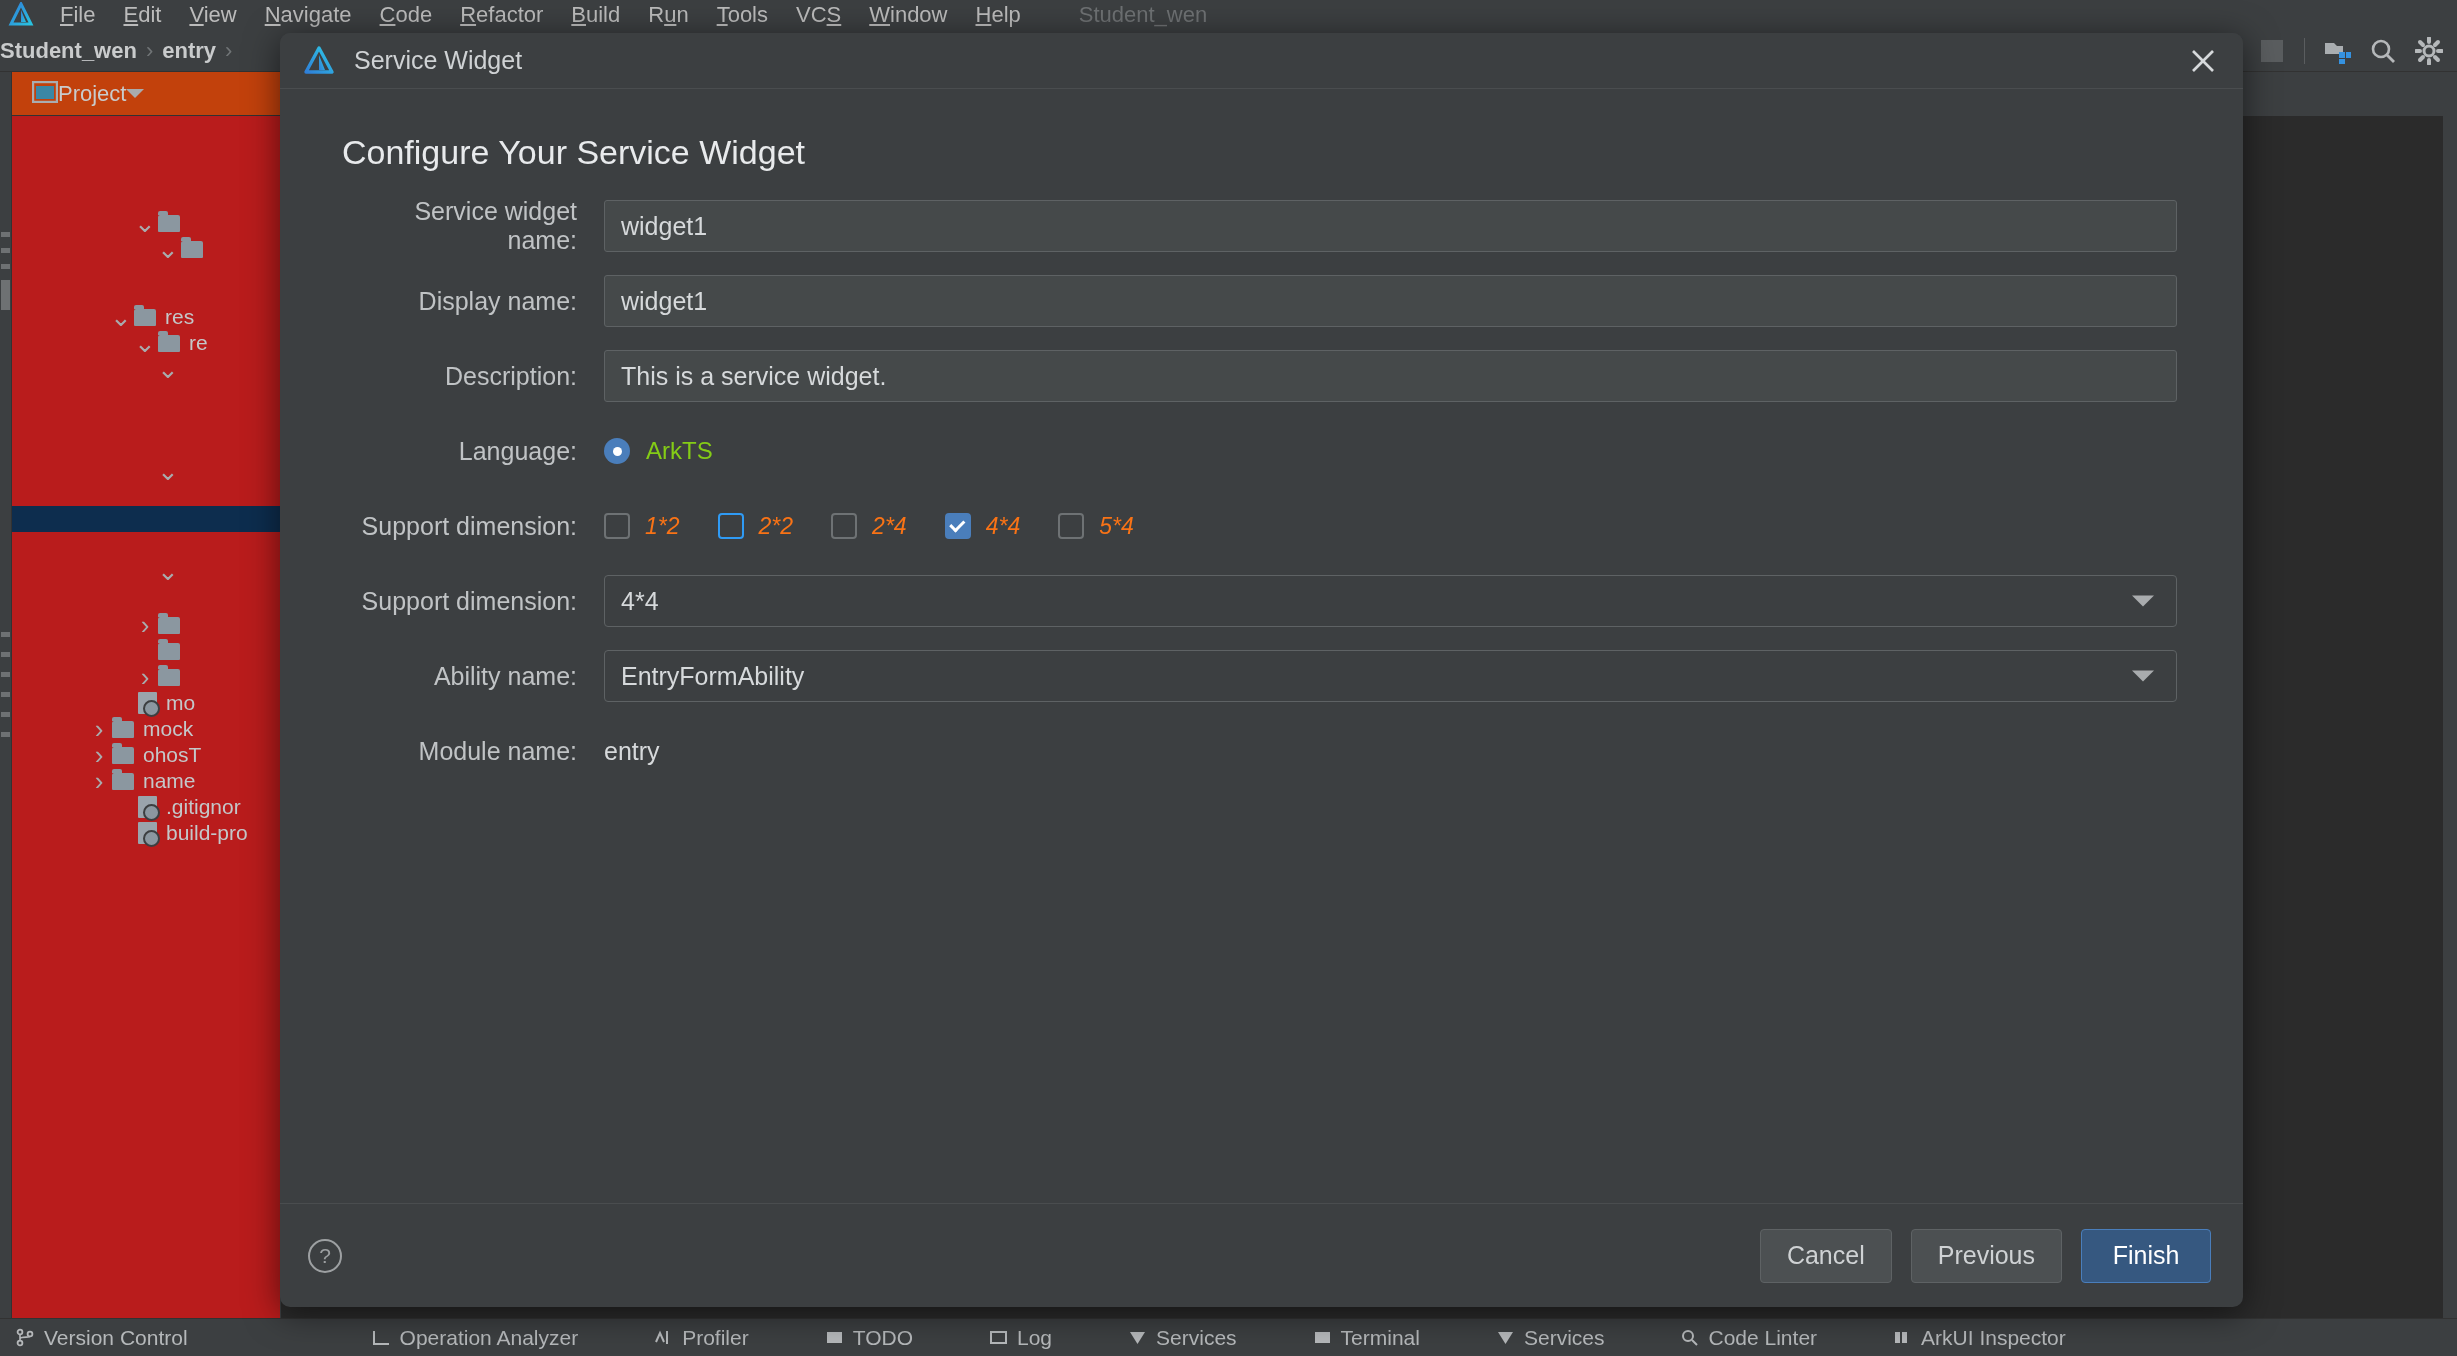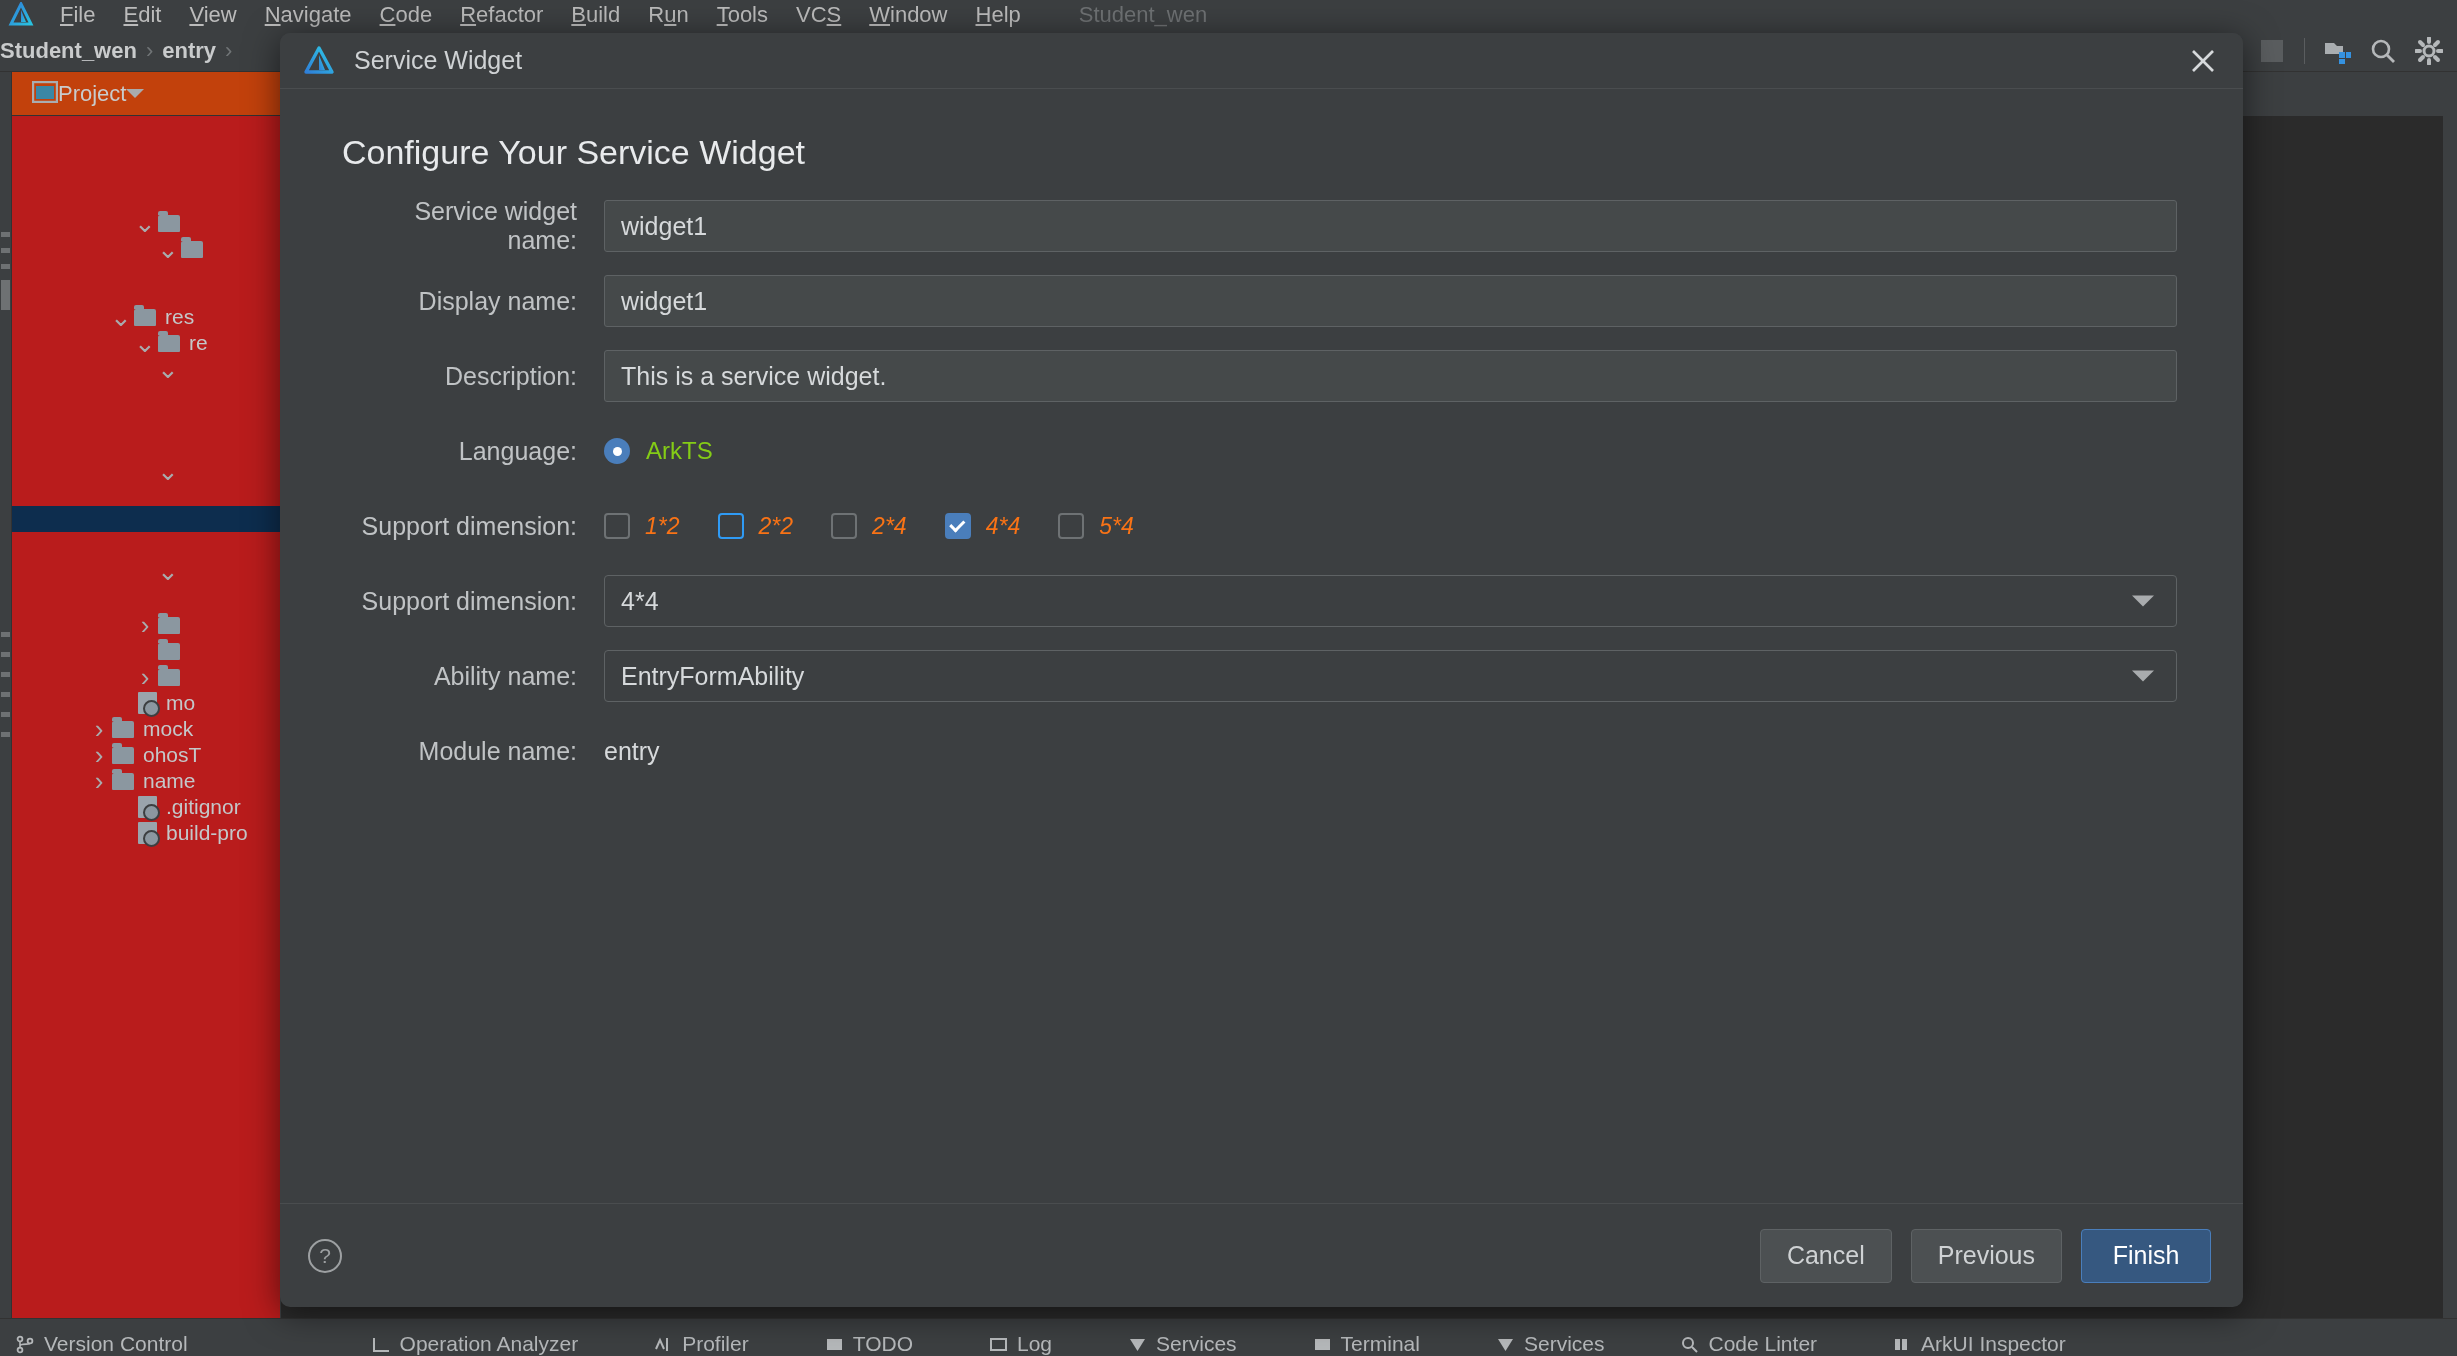--- a/index.html
+++ b/index.html
@@ -115,21 +115,21 @@
   .file-ic::after {
     content: ""; position: absolute; right: -3px; bottom: -3px;
     width: 13px; height: 13px; border-radius: 50%; background: #8b97a0;
     border: 2px solid #3c3f41;
   }
 
   
   .statusbar {
     position: absolute; left: 0; bottom: 0; width: 2457px; height: 38px;
     background: #3c3f41; border-top: 1px solid #323232;
-    display: flex; align-items: flex-end; gap: 44px;
+    display: flex; align-items: center; gap: 44px;
   }
   .status-item {
     display: flex; align-items: center; gap: 9px;
     color: #b5b8ba; font-size: 21px; white-space: nowrap;
     padding: 0 16px;
   }
   .status-ic { width: 19px; height: 19px; flex: 0 0 auto; }
 
   
   .editor-blank {

